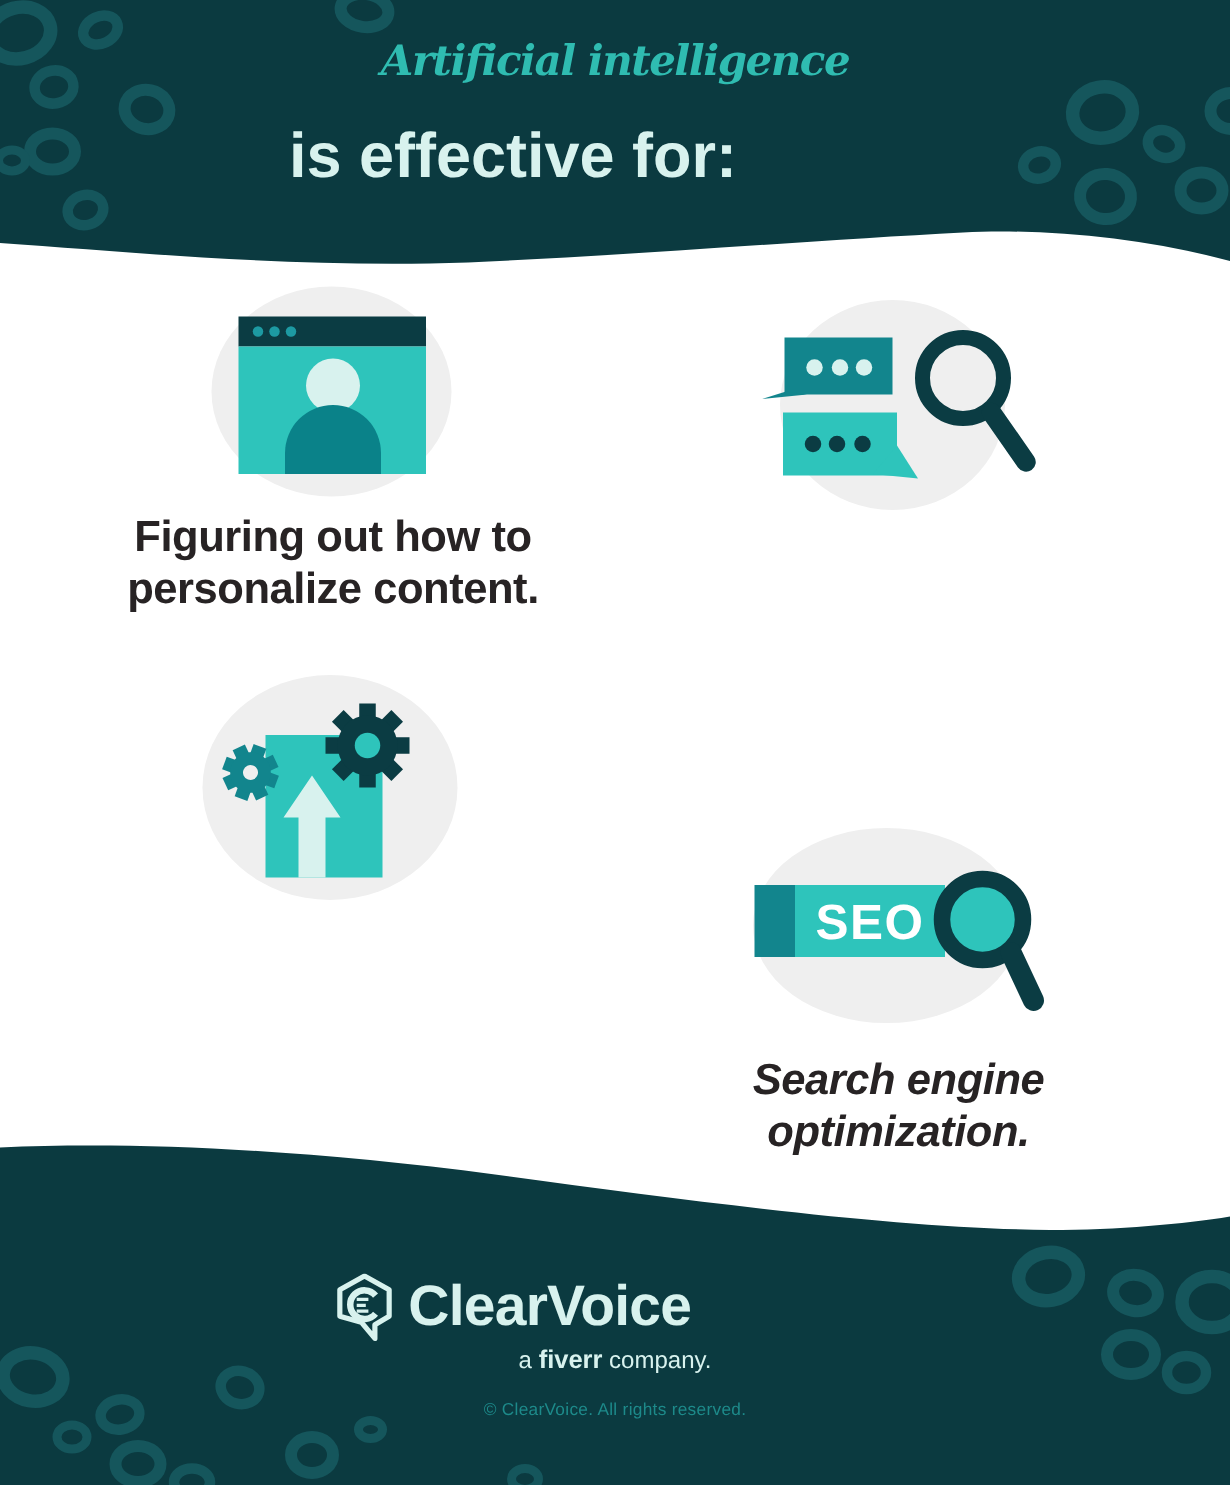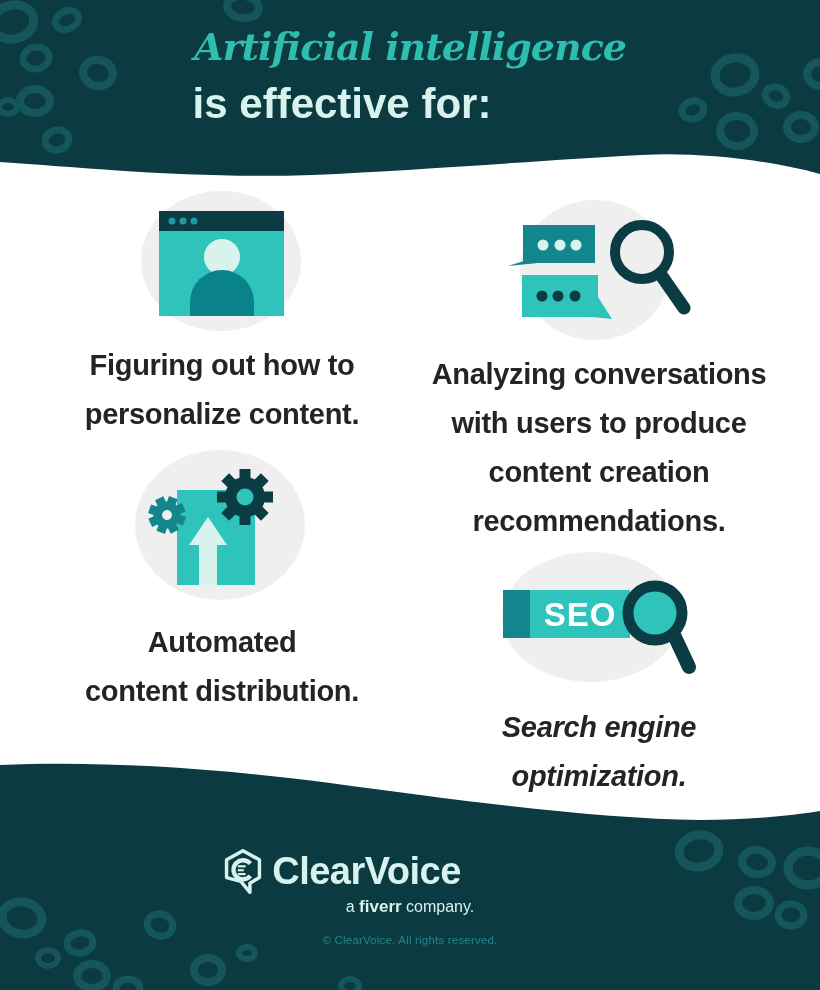--- a/index.html
+++ b/index.html
@@ -9,26 +9,26 @@
   
   .f-bg{fill:var(--bg-dark);} .f-turq{fill:var(--turquoise);} .f-dark{fill:var(--dark-icon);}
   .f-mid{fill:var(--teal-mid);} .f-mint{fill:var(--mint);} .f-blob{fill:var(--blob);}
   .f-dot{fill:var(--teal-dot);} .f-person{fill:var(--teal-person);}
   .ring{fill:none;stroke:var(--ring);}
   .s-dark{stroke:var(--dark-icon);fill:none;}
   .s-mint{stroke:var(--mint);fill:none;}
   
   .title-italic{left:0;top:24px;width:820px;text-align:center;
     font-family:"DejaVu Serif","Liberation Serif",serif;font-style:italic;font-weight:bold;
-    font-size:38px;letter-spacing:-1px;color:var(--title-teal);white-space:pre-line;}
+    font-size:28px;letter-spacing:-1px;color:var(--title-teal);white-space:pre-line;}
   .title-rest{left:0;top:80px;width:684px;text-align:center;
     font-weight:bold;font-size:42px;color:var(--mint);white-space:pre-line;}
   
   .item-label{white-space:pre-line;text-align:center;color:var(--text-dark);
-    font-size:29px;line-height:49px;font-weight:bold;letter-spacing:-0.3px;}
+    font-size:29px;line-height:35px;font-weight:bold;letter-spacing:-0.3px;}
   .label-1{left:32px;top:341px;width:380px;}
   .label-2{left:409px;top:350px;width:380px;}
   .label-3{left:32px;top:618px;width:380px;}
   .label-4{left:409px;top:703px;width:380px;font-style:italic;}
   
   .logo-row{left:0;top:845px;width:684px;height:52px;display:flex;align-items:center;
     justify-content:center;gap:9px;}
   .logo-text{font-weight:bold;font-size:38px;letter-spacing:-0.5px;color:var(--mint);}
   .tagline{left:0;top:897px;width:820px;text-align:center;font-size:16px;color:var(--mint);}
   .tagline .brand{font-weight:bold;font-size:17px;}
@@ -99,24 +99,20 @@
       <polygon class="f-turq" points="108,112 122,134 92,131"></polygon>
       <circle class="f-dark" cx="52" cy="111" r="5.5"></circle>
       <circle class="f-dark" cx="68" cy="111" r="5.5"></circle>
       <circle class="f-dark" cx="85" cy="111" r="5.5"></circle>
     </g>
     <g>
       <circle class="s-dark" cx="152" cy="67" r="27" stroke-width="10"></circle>
       <line class="s-dark" x1="171" y1="90" x2="194" y2="123" stroke-width="13" stroke-linecap="round"></line>
     </g>
   </svg>
-  <div class="abs item-label label-2">Analyzing conversations
-with users to produce
-content creation
-recommendations.</div>
 
   <svg class="abs" style="left:125px;top:435px" width="190" height="200" viewBox="0 0 190 200">
     <ellipse class="f-blob" cx="95" cy="90" rx="85" ry="75"></ellipse>
     <rect class="f-turq" x="52" y="55" width="78" height="95"></rect>
     <g>
       <rect class="f-dark" x="114.5" y="34" width="11" height="56"></rect>
       <rect class="f-dark" x="114.5" y="34" width="11" height="56" transform="rotate(45 120 62)"></rect>
       <rect class="f-dark" x="114.5" y="34" width="11" height="56" transform="rotate(90 120 62)"></rect>
       <rect class="f-dark" x="114.5" y="34" width="11" height="56" transform="rotate(135 120 62)"></rect>
       <circle class="f-dark" cx="120" cy="62" r="20"></circle>
@@ -125,22 +121,20 @@
     <g transform="rotate(20 42 80)">
       <rect class="f-mid" x="37.5" y="61.5" width="9" height="37"></rect>
       <rect class="f-mid" x="37.5" y="61.5" width="9" height="37" transform="rotate(45 42 80)"></rect>
       <rect class="f-mid" x="37.5" y="61.5" width="9" height="37" transform="rotate(90 42 80)"></rect>
       <rect class="f-mid" x="37.5" y="61.5" width="9" height="37" transform="rotate(135 42 80)"></rect>
       <circle class="f-mid" cx="42" cy="80" r="13.5"></circle>
       <circle class="f-blob" cx="42" cy="80" r="5"></circle>
     </g>
     <polygon class="f-mint" points="83,82 102,110 92,110 92,150 74,150 74,110 64,110"></polygon>
   </svg>
-  <div class="abs item-label label-3">Automated
-content distribution.</div>
 
   <svg class="abs" style="left:495px;top:545px" width="215" height="140" viewBox="0 0 215 140">
     <ellipse class="f-blob" cx="96" cy="72" rx="89" ry="65"></ellipse>
     <rect class="f-mid" x="8" y="45" width="27" height="48"></rect>
     <rect class="f-turq" x="35" y="45" width="100" height="48"></rect>
     <text class="seo-text" x="85" y="81">SEO</text>
     <g>
       <circle class="f-turq" cx="160" cy="68" r="27"></circle>
       <circle class="s-dark" cx="160" cy="68" r="27" stroke-width="11"></circle>
       <line class="s-dark" x1="179" y1="90" x2="194" y2="122" stroke-width="14" stroke-linecap="round"></line>

